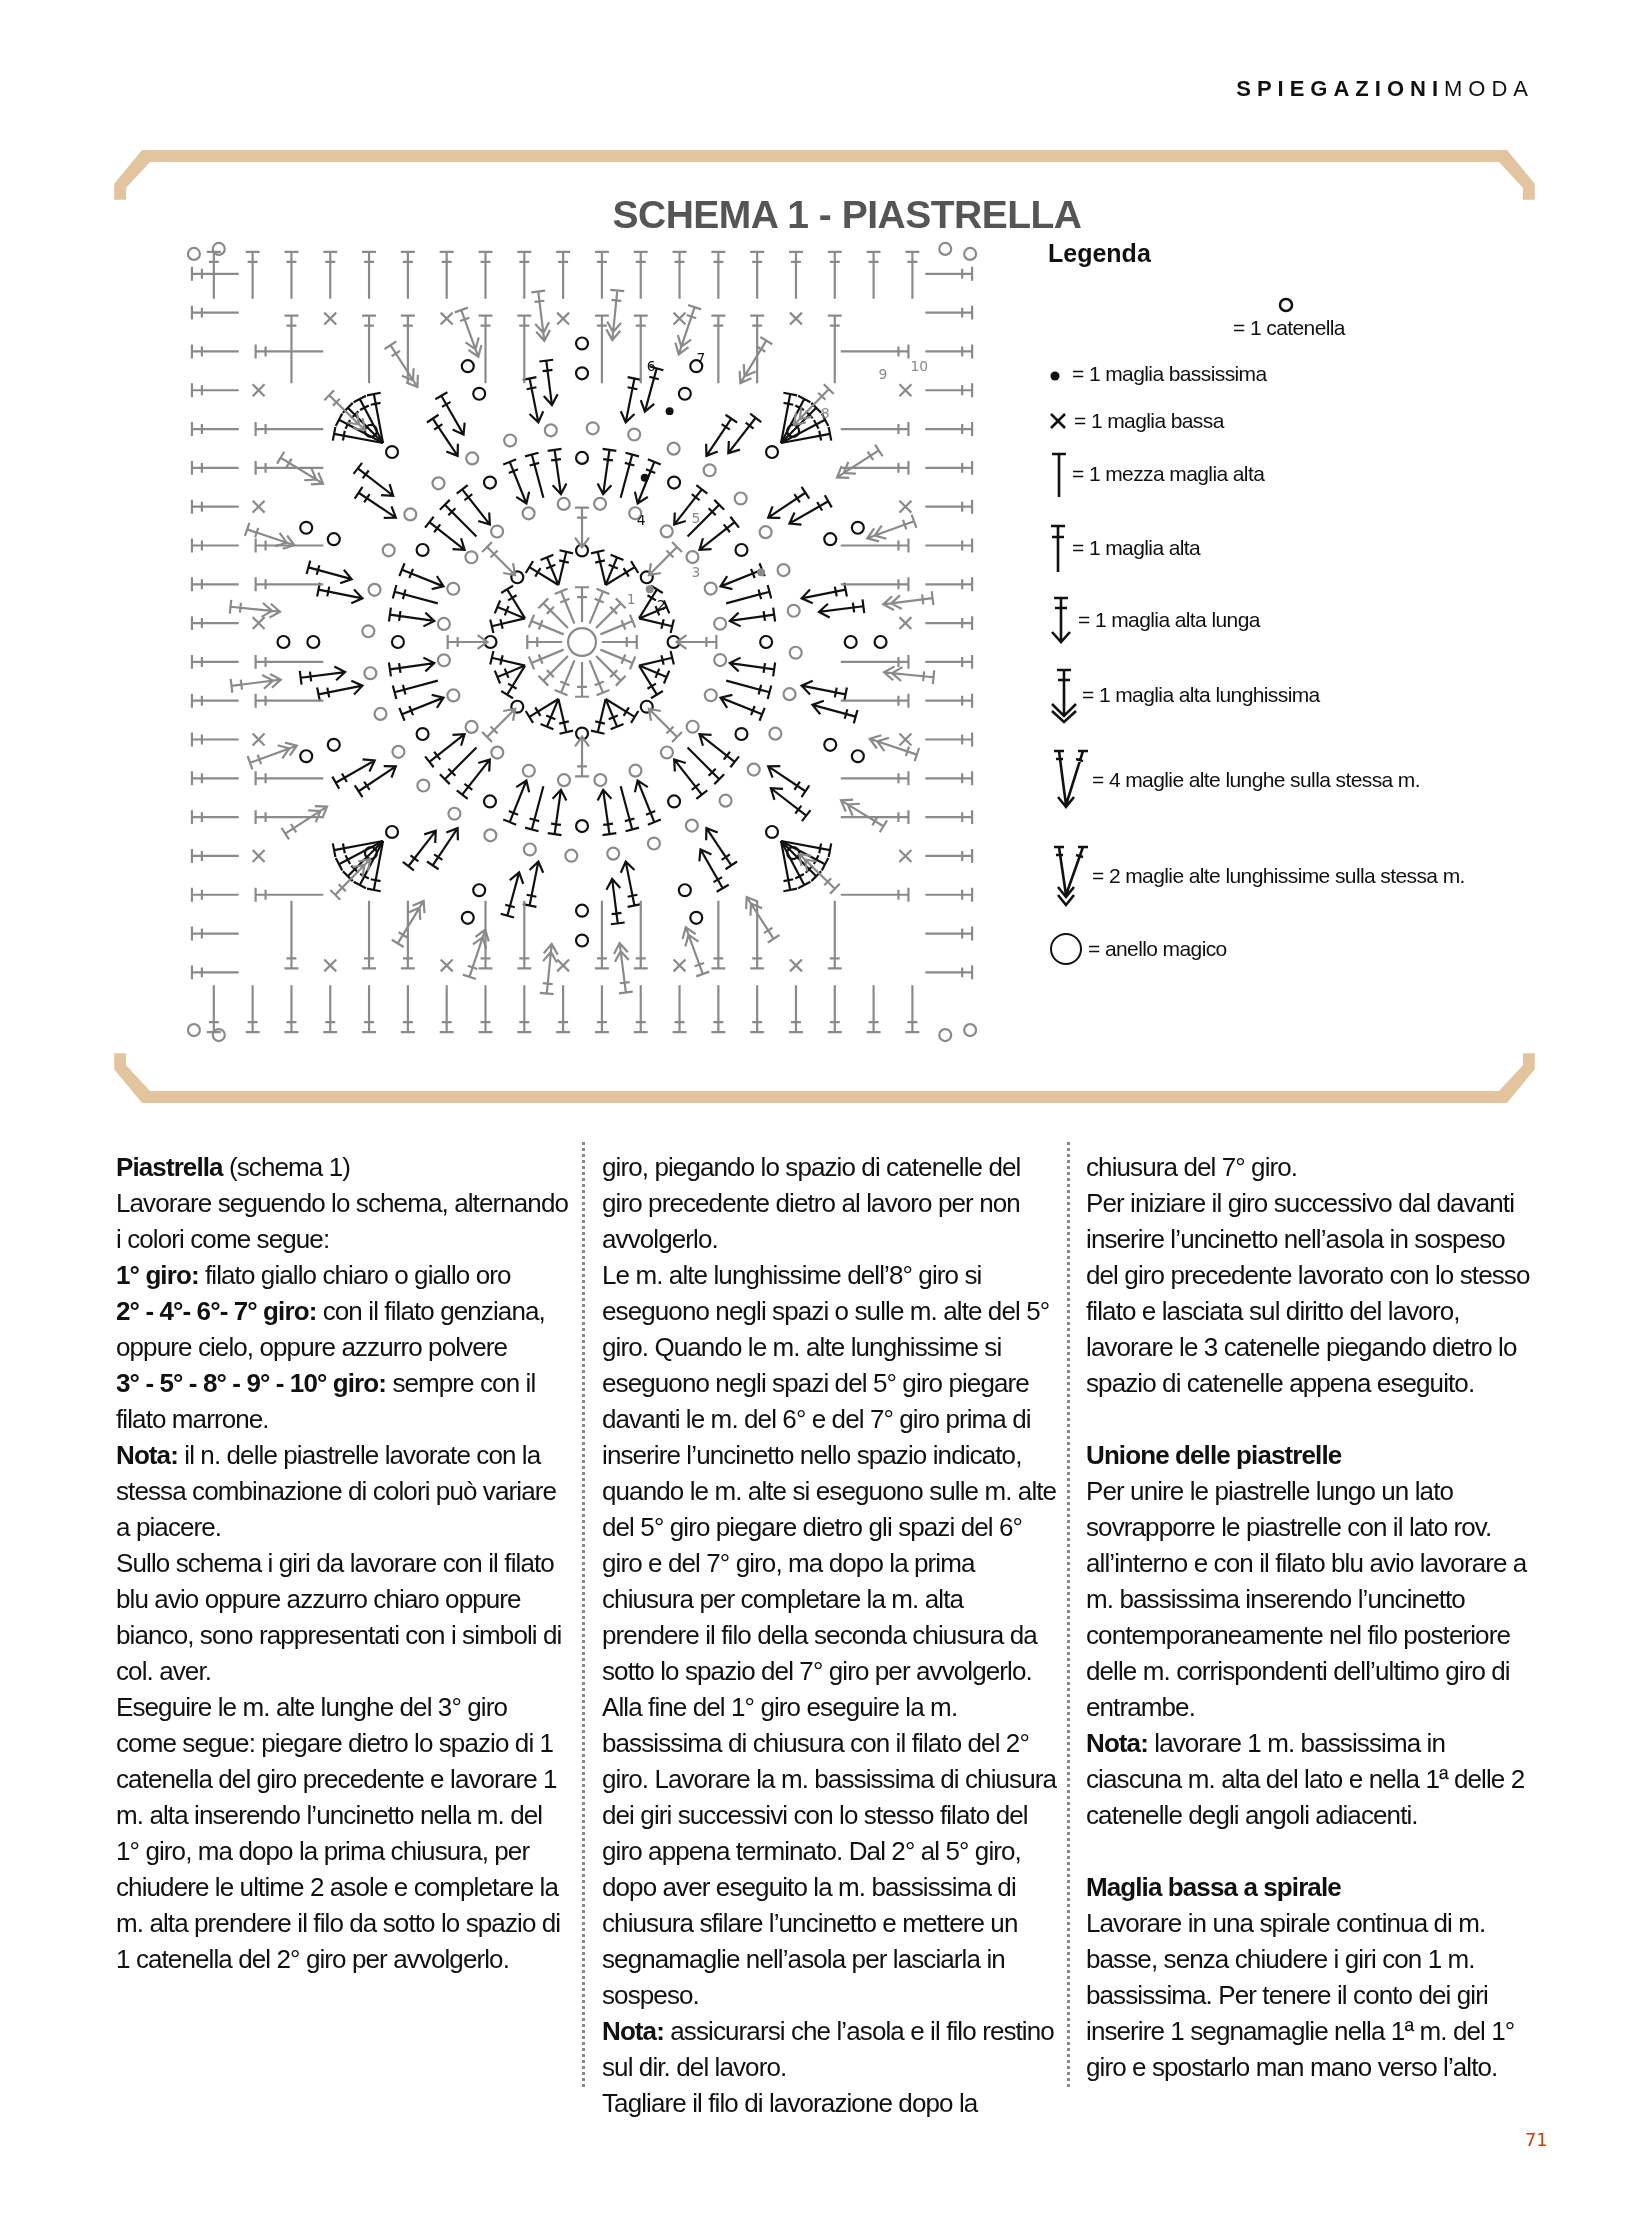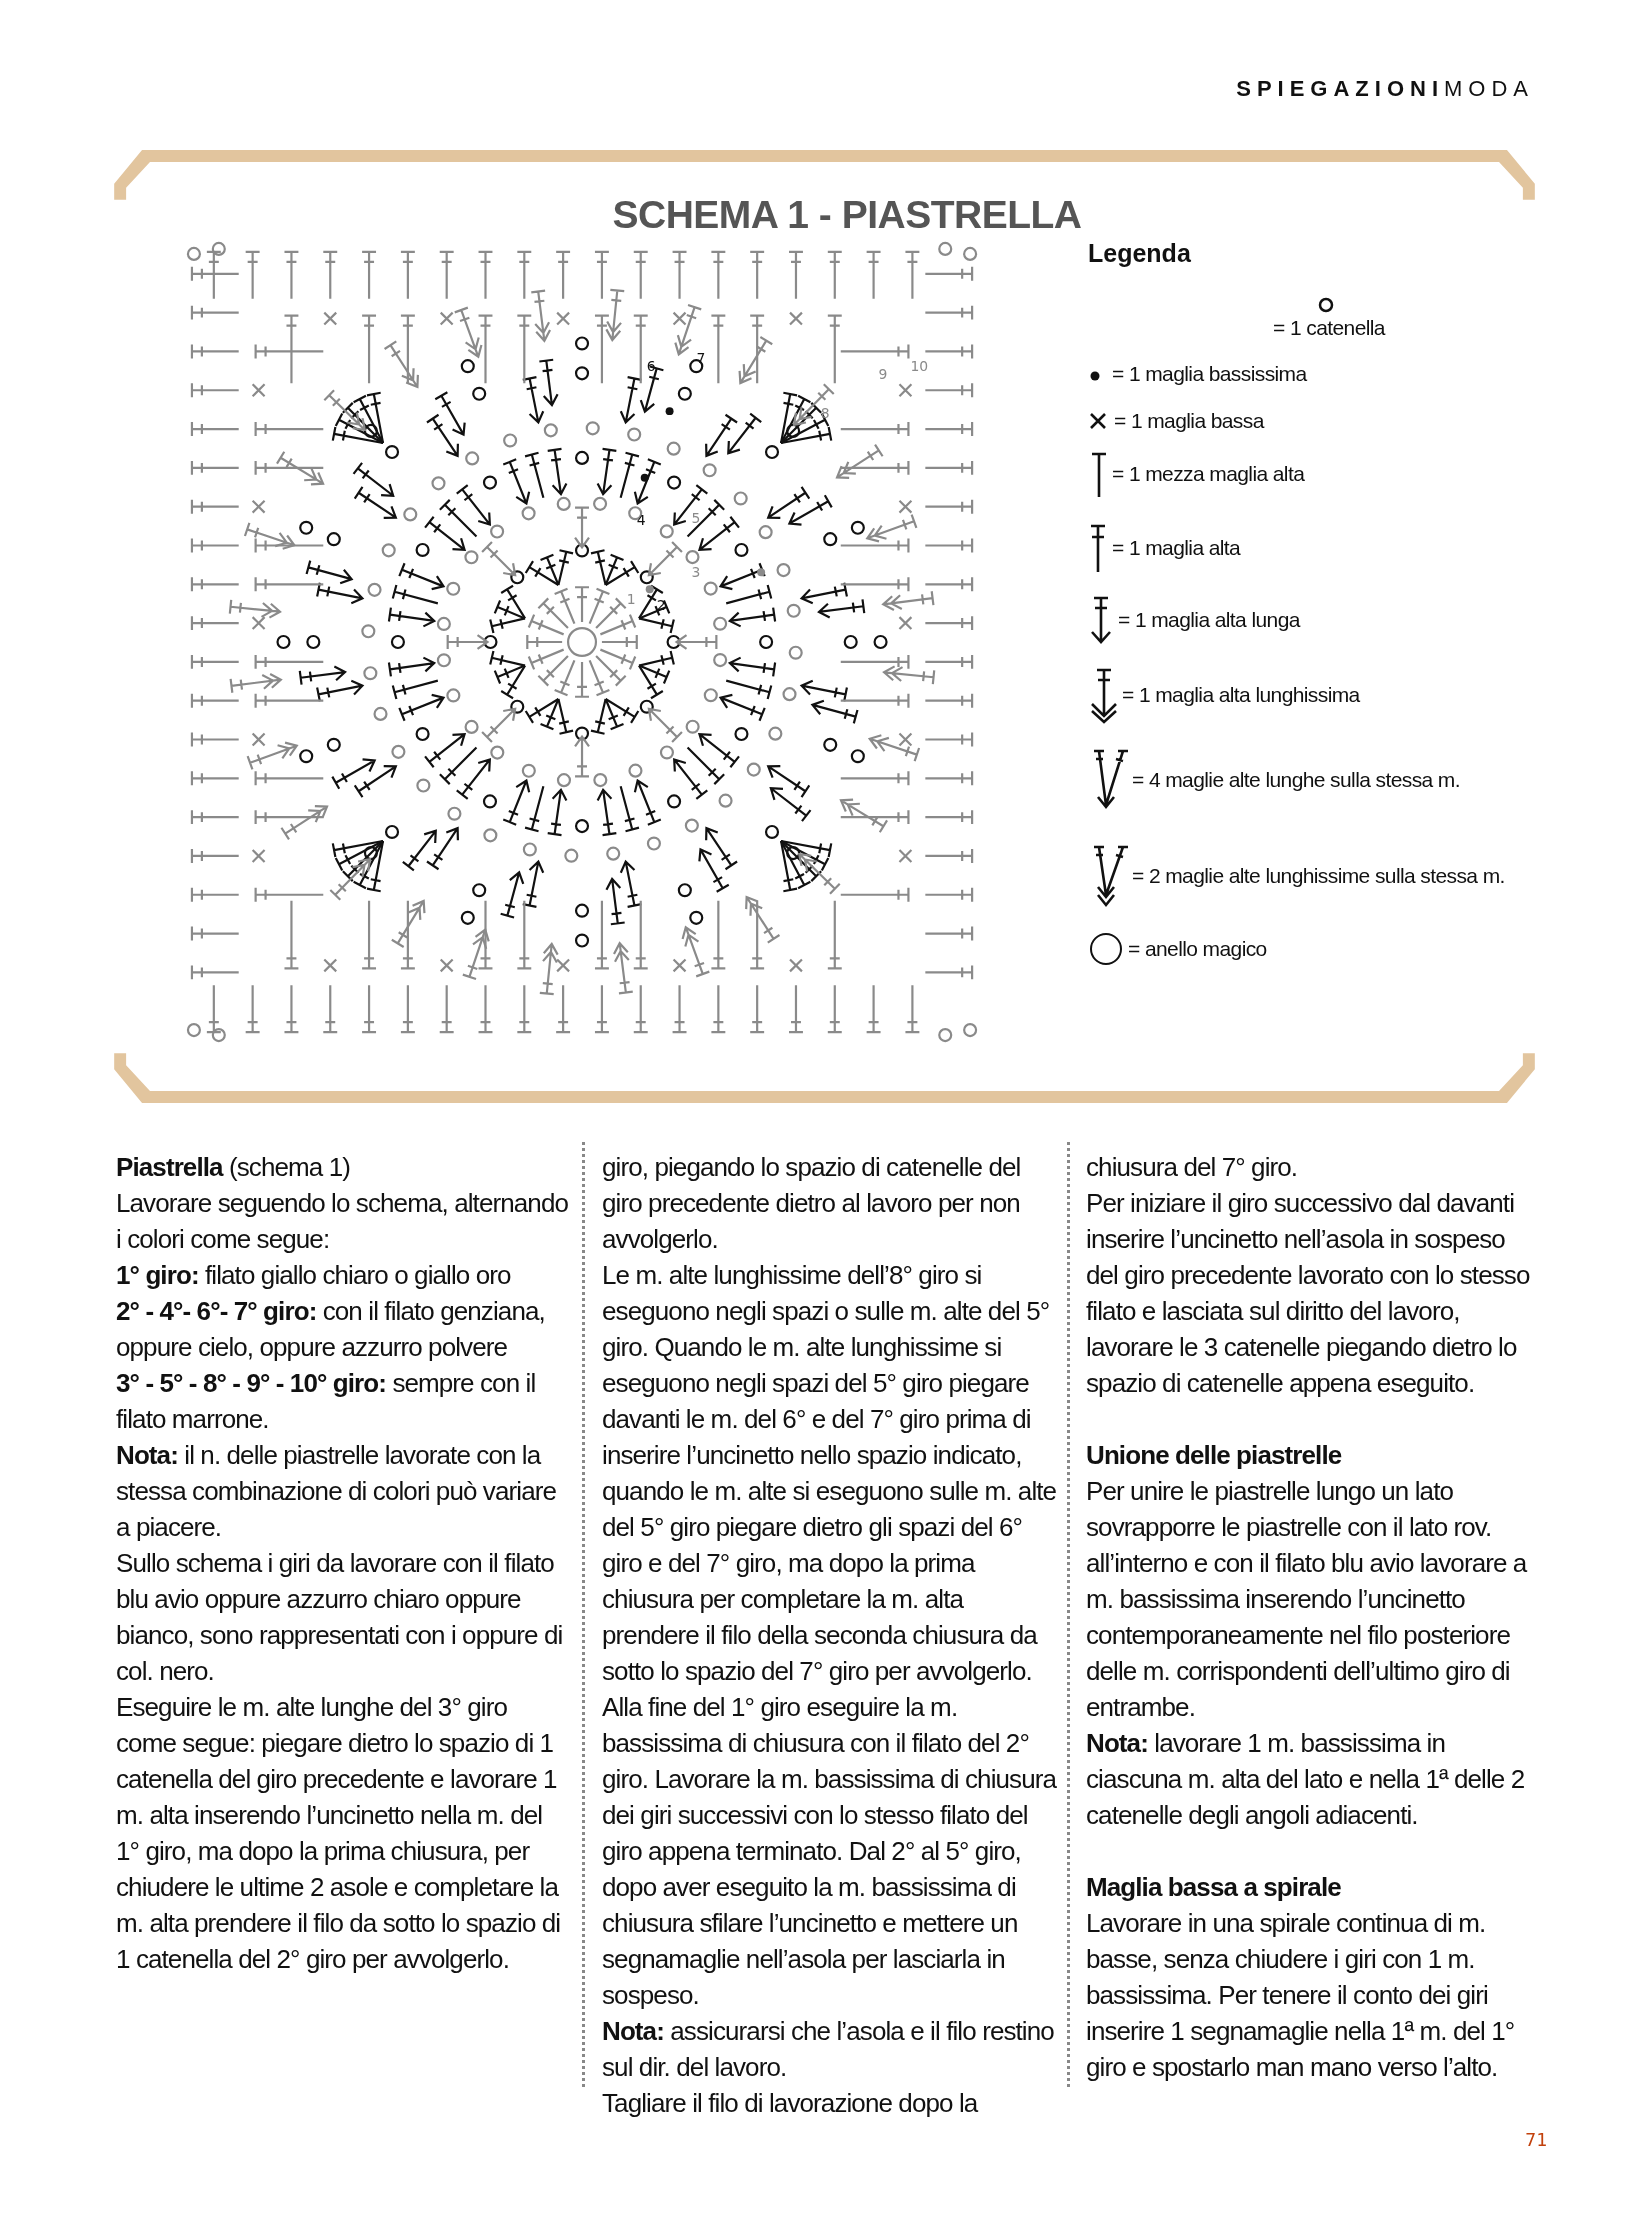--- a/index.html
+++ b/index.html
@@ -6,21 +6,21 @@
   body { width: 1646px; height: 2233px; position: relative; overflow: hidden;
          font-family: "Liberation Sans", sans-serif; color: #1a1a1a; }
   .running-head { position: absolute; top: 76px; right: 112px; font-size: 22px;
                   font-weight: bold; letter-spacing: 6px; color: #111; }
   .running-head .light { font-weight: normal; }
   .frame { position: absolute; left: 114px; top: 144px; width: 1421px; height: 965px; }
   .frame svg { position: absolute; left: 0; top: 0; }
   .schema-title { position: absolute; top: 193px; left: 0; width: 1646px; text-align: center;
                   font-size: 39px; font-weight: bold; color: #555; letter-spacing: -0.5px; padding-left: 24px; }
   .chart { position: absolute; left: 174px; top: 234px; width: 826px; height: 816px; }
-  .legend { position: absolute; left: 1048px; top: 239px; width: 478px; margin-left: 40px; }
+  .legend { position: absolute; left: 1048px; top: 239px; width: 478px; }
   .legend-title { font-size: 25px; font-weight: bold; color: #111; margin-bottom: 26px; }
   .legend-item { display: flex; align-items: center; font-size: 21px; color: #111;
                  letter-spacing: -0.6px; }
   .legend-item svg { flex: none; }
   .legend-item .lbl { margin-left: 4px; }
   .columns { position: absolute; top: 1149px; left: 116px; width: 1421px; }
   .col { position: absolute; top: 0; font-size: 26px; line-height: 36px; color: #111;
          letter-spacing: -0.9px; }
   .col p { margin: 0; }
   .col b { font-weight: bold; }
@@ -572,21 +572,21 @@
 <div class="divider" style="left:1067px"></div>
 
 <div class="columns">
   <div class="col col1">
     <p><span class="head">Piastrella</span><span> (schema 1)</span></p>
     <p>Lavorare seguendo lo schema, alternando i colori come segue:</p>
     <p><b>1° giro:</b><span> filato giallo chiaro o giallo oro</span></p>
     <p><b>2° - 4°- 6°- 7° giro:</b><span> con il filato genziana, oppure cielo, oppure azzurro polvere</span></p>
     <p><b>3° - 5° - 8° - 9° - 10° giro:</b><span> sempre con il filato marrone.</span></p>
     <p><b>Nota:</b><span> il n. delle piastrelle lavorate con la stessa combinazione di colori può variare a piacere.</span></p>
-    <p>Sullo schema i giri da lavorare con il filato blu avio oppure azzurro chiaro oppure bianco, sono rappresentati con i oppure di col. nero.</p>
+    <p>Sullo schema i giri da lavorare con il filato blu avio oppure azzurro chiaro oppure bianco, sono rappresentati con i simboli di col. aver.</p>
     <p>Eseguire le m. alte lunghe del 3° giro come segue: piegare dietro lo spazio di 1 catenella del giro precedente e lavorare 1 m. alta inserendo l’uncinetto nella m. del 1° giro, ma dopo la prima chiusura, per chiudere le ultime 2 asole e completare la m. alta prendere il filo da sotto lo spazio di 1 catenella del 2° giro per avvolgerlo.</p>
   </div>
   <div class="col col2">
     <p>giro, piegando lo spazio di catenelle del giro precedente dietro al lavoro per non avvolgerlo.</p>
     <p>Le m. alte lunghissime dell’8° giro si eseguono negli spazi o sulle m. alte del 5° giro. Quando le m. alte lunghissime si eseguono negli spazi del 5° giro piegare davanti le m. del 6° e del 7° giro prima di inserire l’uncinetto nello spazio indicato, quando le m. alte si eseguono sulle m. alte del 5° giro piegare dietro gli spazi del 6° giro e del 7° giro, ma dopo la prima chiusura per completare la m. alta prendere il filo della seconda chiusura da sotto lo spazio del 7° giro per avvolgerlo.</p>
     <p>Alla fine del 1° giro eseguire la m. bassissima di chiusura con il filato del 2° giro. Lavorare la m. bassissima di chiusura dei giri successivi con lo stesso filato del giro appena terminato. Dal 2° al 5° giro, dopo aver eseguito la m. bassissima di chiusura sfilare l’uncinetto e mettere un segnamaglie nell’asola per lasciarla in sospeso.</p>
     <p><b>Nota:</b><span> assicurarsi che l’asola e il filo restino sul dir. del lavoro.</span></p>
     <p>Tagliare il filo di lavorazione dopo la</p>
   </div>
   <div class="col col3">

